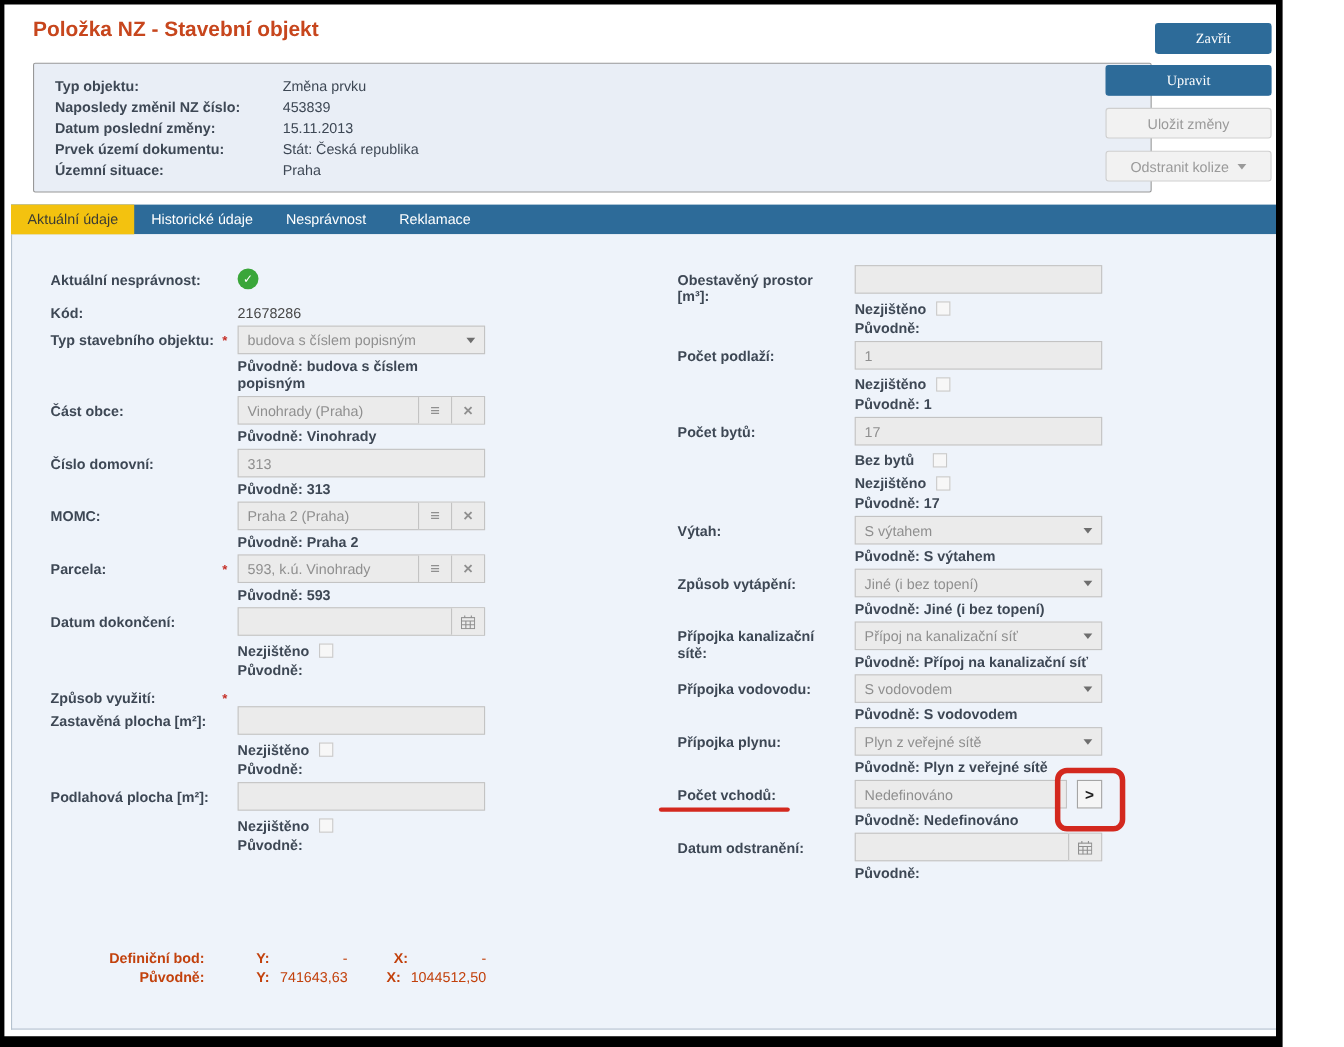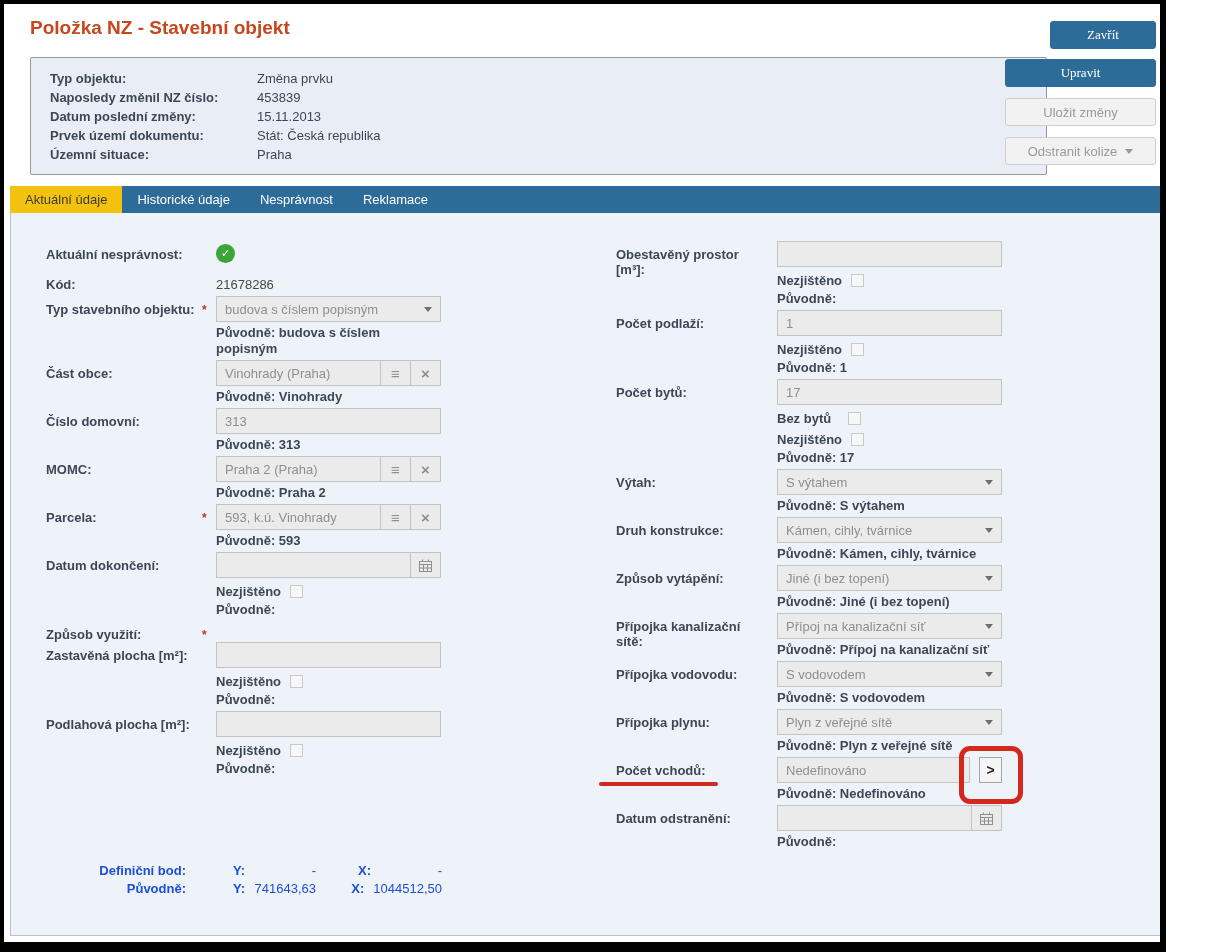--- a/index.html
+++ b/index.html
@@ -56,21 +56,21 @@
   .original{margin:3px 0 3px;min-height:16px;line-height:16px;font-size:13px;color:#3d4754;font-weight:600;}
 
   
   .ctrl-line{display:flex;align-items:flex-start;}
   .control.narrow{width:194px;}
   .arrow-btn{margin-left:9px;width:23px;height:26px;box-sizing:border-box;background:#f5f5f5;border:1px solid #a5a5a5;color:#1d1d1d;font-weight:bold;font-size:14px;display:flex;align-items:center;justify-content:center;cursor:pointer;font-family:inherit;}
   .annot-box{position:absolute;left:182px;top:-11px;width:54px;height:48px;border:5px solid #d3281e;border-radius:11px;pointer-events:none;}
   .annot-underline{position:absolute;left:-17px;top:25px;width:119px;height:4px;background:#d3281e;border-radius:2px;pointer-events:none;}
 
   
-  .footer{margin-top:82px;font-size:13px;color:#1d4ed8;}
+  .footer{margin-top:82px;font-size:13px;color:#c2410c;}
   .frow{display:flex;line-height:18px;}
   .fl{width:140px;text-align:right;font-weight:600;}
   .fcell{display:flex;justify-content:flex-end;}
   .fcell.y{width:130px;}
   .fcell.x{width:126px;}
   .ax{font-weight:600;margin-right:9px;}
   .vl{min-width:62px;text-align:right;}
 
   .cal-icon{display:block;}
 </style>
@@ -353,33 +353,20 @@
           <div class="control">
             <span class="ctext">S výtahem</span>
             <span class="caret-wrap">
                 <span class="caret"></span>
               </span>
           </div>
           <div class="original">Původně: S výtahem</div>
         </div>
       </div>
 
-      <div class="fgroup">
-        <div class="flabel">Druh konstrukce:</div>
-        <div class="freq"></div>
-        <div class="fbody">
-          <div class="control">
-            <span class="ctext">Kámen, cihly, tvárnice</span>
-            <span class="caret-wrap">
-                <span class="caret"></span>
-              </span>
-          </div>
-          <div class="original">Původně: Kámen, cihly, tvárnice</div>
-        </div>
-      </div>
 
       <div class="fgroup">
         <div class="flabel">Způsob vytápění:</div>
         <div class="freq"></div>
         <div class="fbody">
           <div class="control">
             <span class="ctext">Jiné (i bez topení)</span>
             <span class="caret-wrap">
                 <span class="caret"></span>
               </span>

